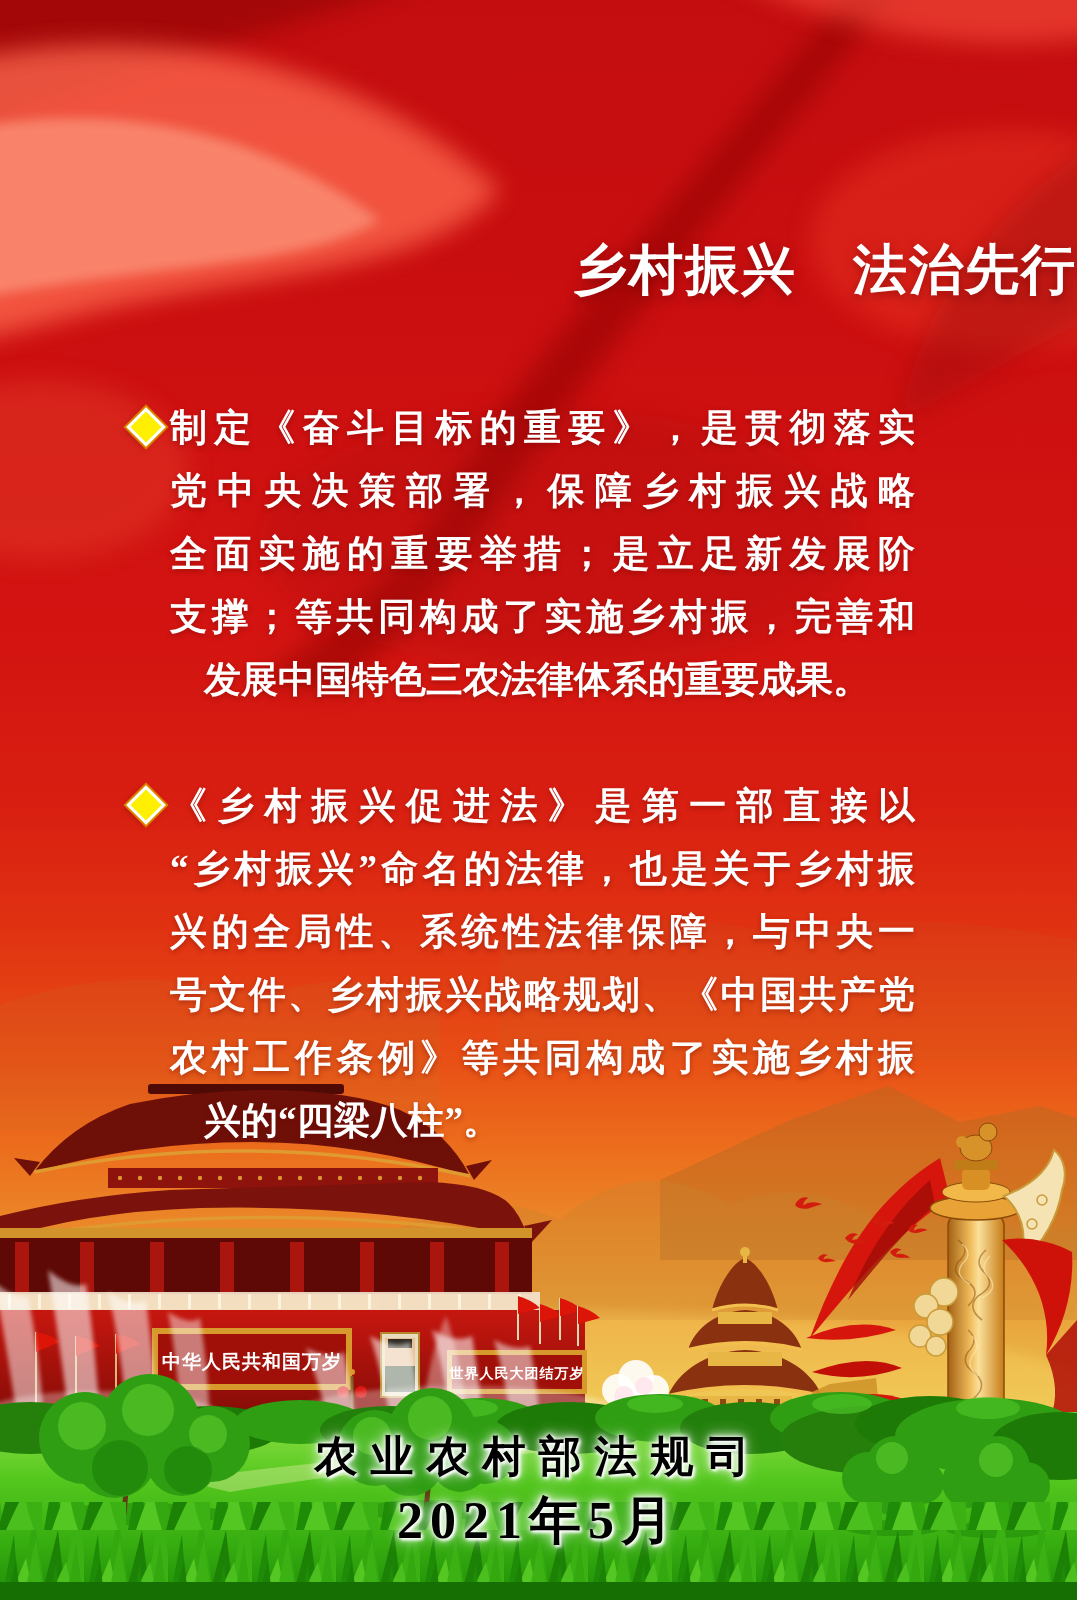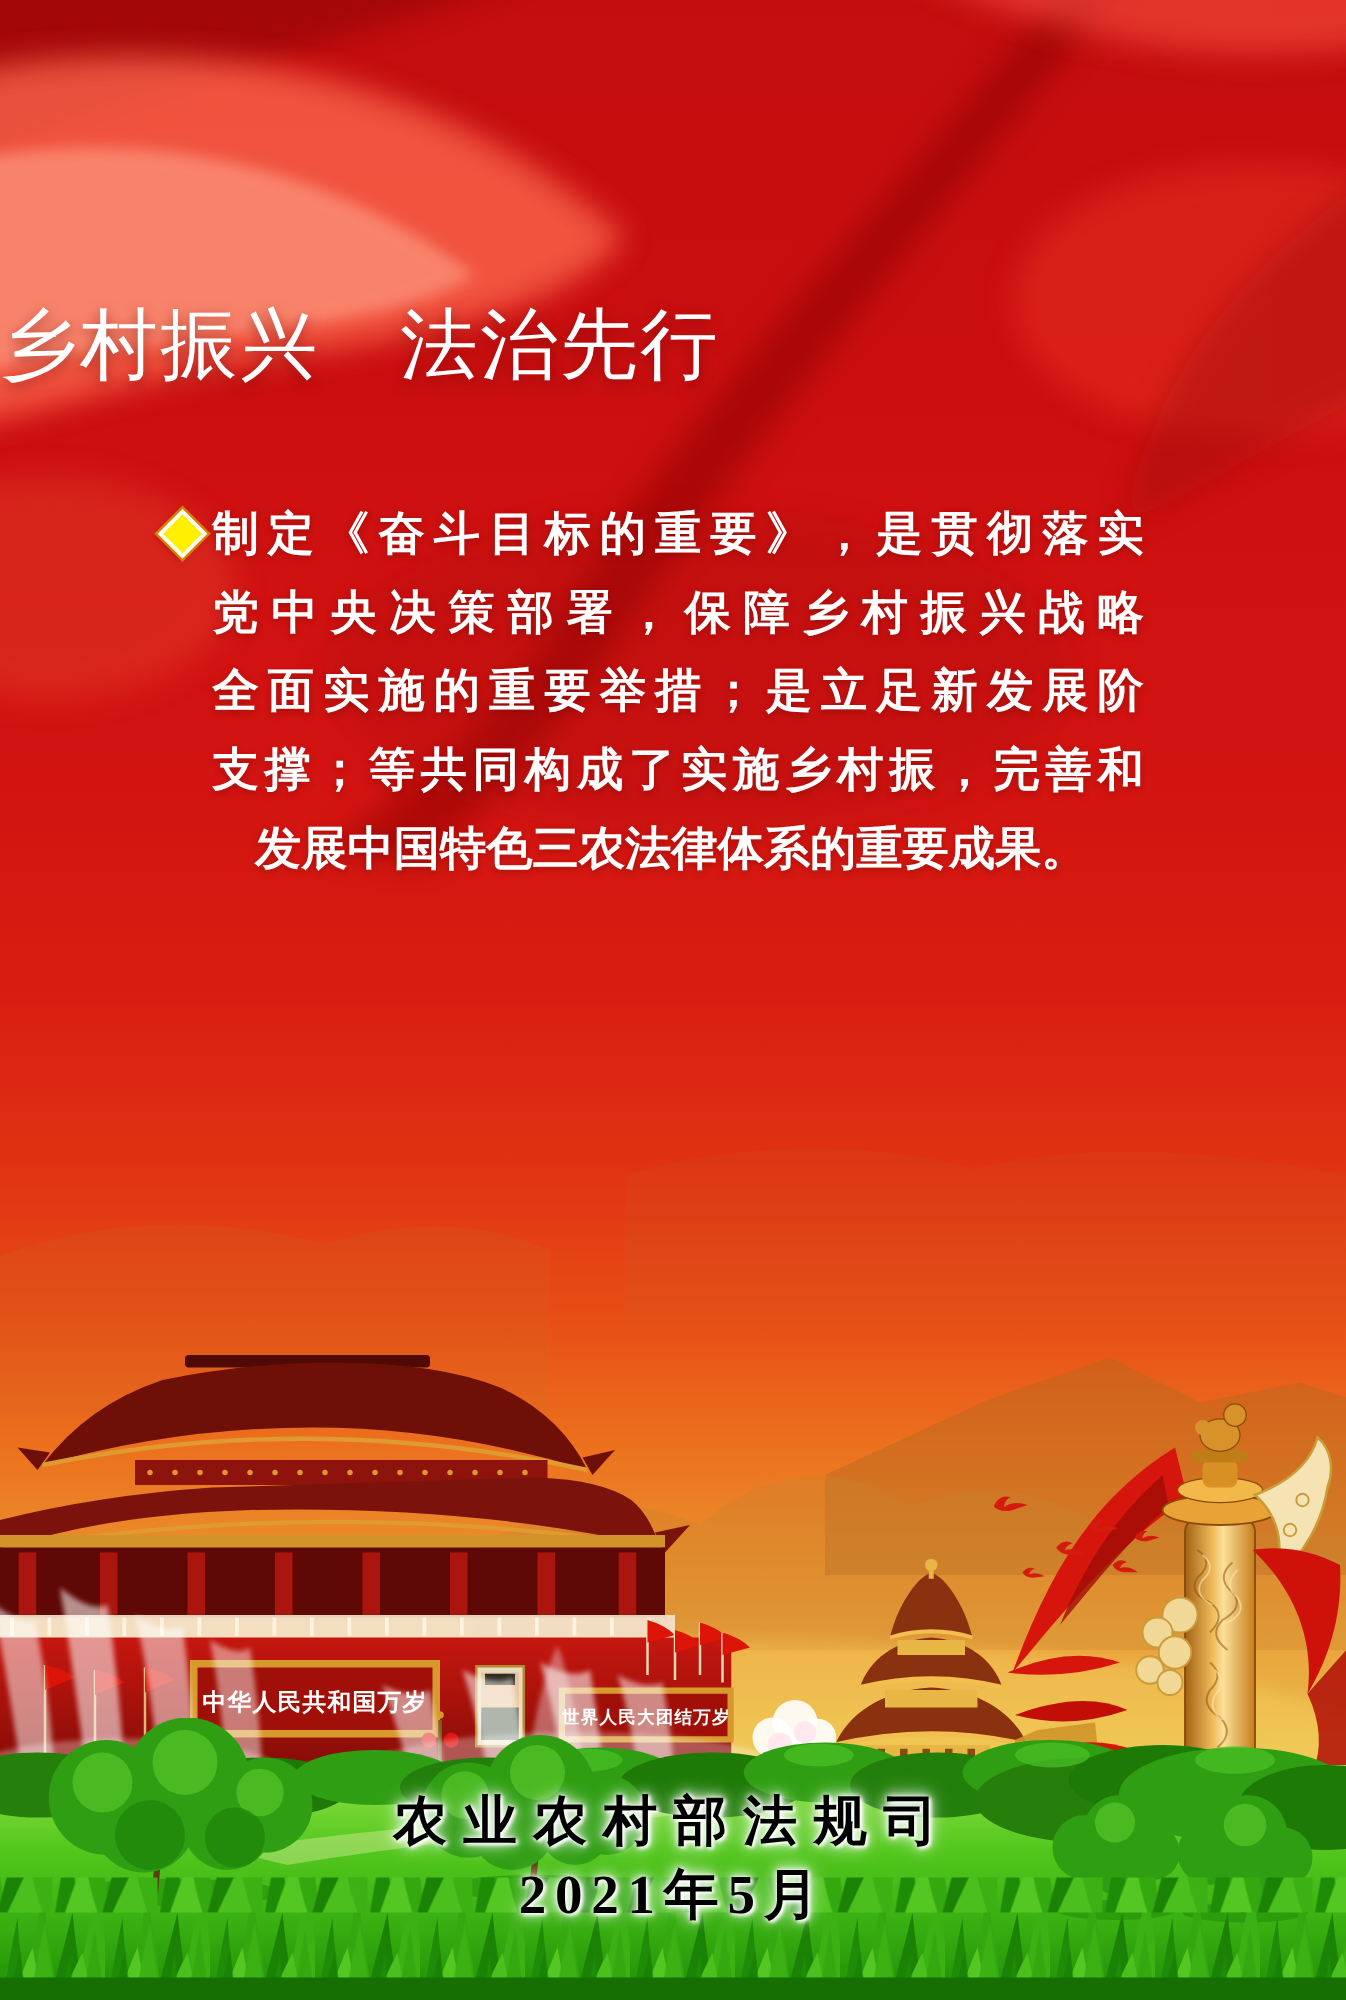--- a/index.html
+++ b/index.html
@@ -7,21 +7,21 @@
     position:relative;width:1077px;height:1600px;overflow:hidden;margin:0 auto;
     background:linear-gradient(180deg,
       #c30d0f 0%,#cc0f10 22%,#d31411 40%,#d81e11 50%,#e03212 58%,
       #e84e15 66%,#ec6f1d 72%,#eb8f2d 78%,#e9ad42 84%,#ead557 91%,#eede6e 100%);
     font-family:"Liberation Serif","DejaVu Serif",serif;
   }
   .silk{position:absolute;left:0;top:0;z-index:1;pointer-events:none;}
   .scene{position:absolute;left:0;top:0;z-index:2;pointer-events:none;}
   .title{
     position:absolute;top:234px;left:0;width:100%;margin:0;z-index:3;
-    text-align:left;font-size:62px;font-weight:normal;color:#ffffff;
+    text-align:right;font-size:54px;font-weight:bold;color:#ffffff;
     letter-spacing:2px;text-shadow:0 3px 10px rgba(100,0,0,.5);
   }
   .para{
     position:absolute;left:170px;width:745px;z-index:3;color:#ffffff;
     font-size:37px;font-weight:bold;line-height:63px;
     text-shadow:0 2px 5px rgba(110,10,0,.45);
   }
   .para-1{top:396px;}
   .para-2{top:774px;}
   .para .line{text-align:justify;text-align-last:justify;}
@@ -31,21 +31,21 @@
     background:#ffef00;border:3px solid #ffffff;
     box-shadow:0 0 0 2px #e07b00,0 2px 6px rgba(80,0,0,.4);
     transform:rotate(45deg);
   }
   .footer-org,.footer-date{
     position:absolute;left:0;width:100%;z-index:5;text-align:center;
     color:#000;font-weight:bold;
     text-shadow:0 0 4px #fff,0 0 9px #fff,0 0 16px #fff,2px 2px 3px rgba(255,255,255,.95);
   }
   .footer-org{top:1428px;font-size:43px;letter-spacing:13px;}
-  .footer-date{top:1486px;font-size:44px;letter-spacing:7px;}
+  .footer-date{top:1486px;font-size:52px;letter-spacing:7px;}
 </style>
 </head>
 <body>
 
 <div class="poster">
 
   <svg class="silk" width="1077" height="780" viewBox="0 0 1077 780">
     <defs>
       <filter id="b12" x="-40%" y="-40%" width="180%" height="180%">
           <feGaussianBlur stdDeviation="12"></feGaussianBlur>
@@ -402,17 +402,26 @@
 
   <div class="para para-1">
     <span class="diamond"></span>
     <div class="line">制定《奋斗目标的重要》，是贯彻落实</div>
     <div class="line">党中央决策部署，保障乡村振兴战略</div>
     <div class="line">全面实施的重要举措；是立足新发展阶</div>
     <div class="line">支撑；等共同构成了实施乡村振，完善和</div>
     <div class="line last">发展中国特色三农法律体系的重要成果。</div>
   </div>
 
+  <div class="para para-2">
+    <span class="diamond"></span>
+    <div class="line">《乡村振兴促进法》是第一部直接以</div>
+    <div class="line">“乡村振兴”命名的法律，也是关于乡村振</div>
+    <div class="line">兴的全局性、系统性法律保障，与中央一</div>
+    <div class="line">号文件、乡村振兴战略规划、《中国共产党</div>
+    <div class="line">农村工作条例》等共同构成了实施乡村振</div>
+    <div class="line last">兴的“四梁八柱”。</div>
+  </div>
 
   <div class="footer-org">农业农村部法规司</div>
   <div class="footer-date">2021年5月</div>
 
 </div>
 
 </body></html>

